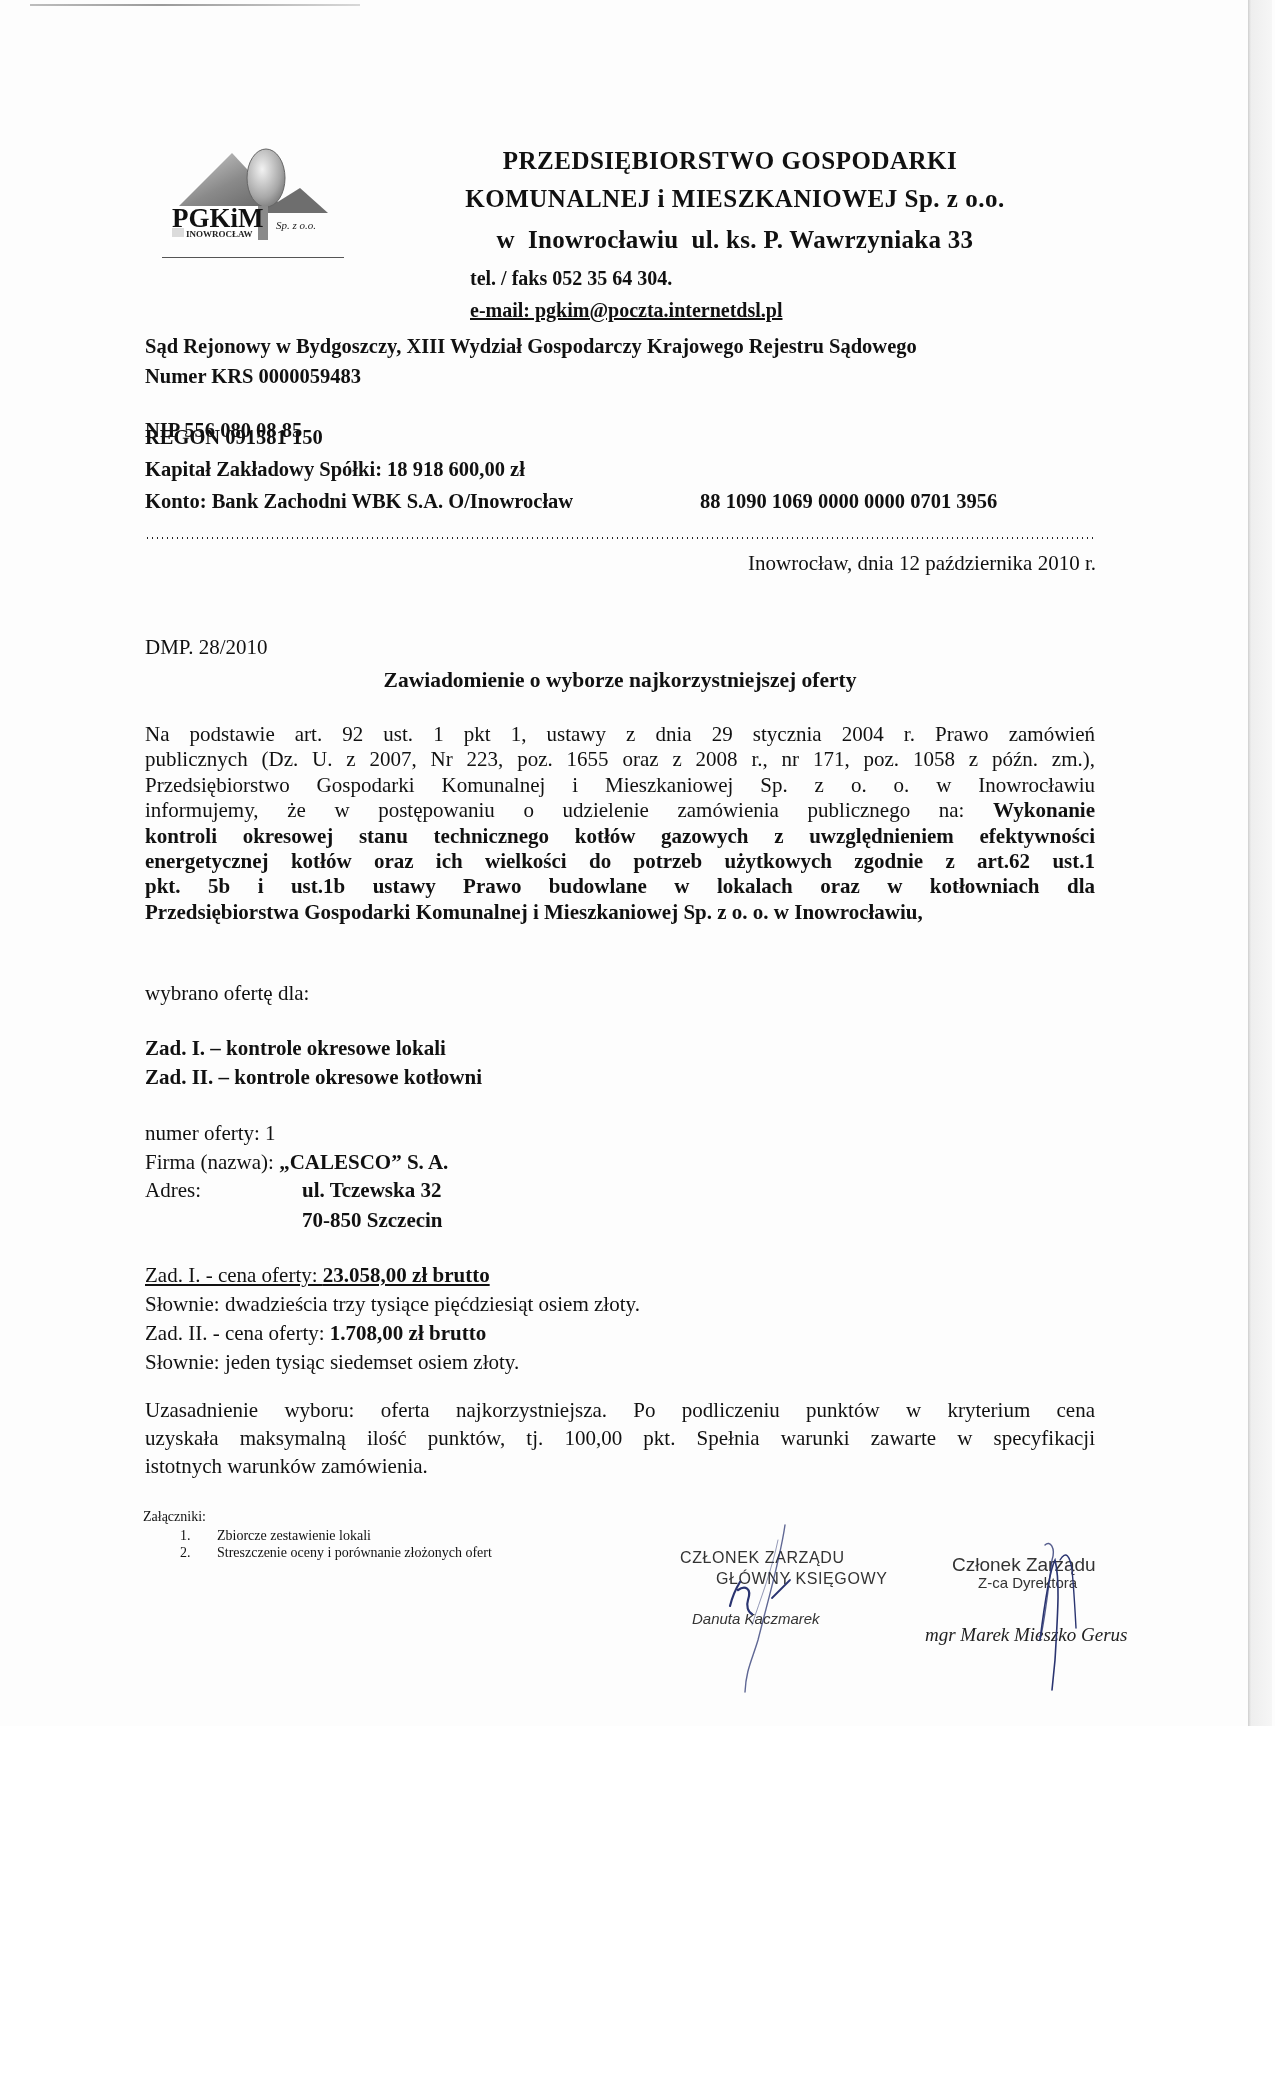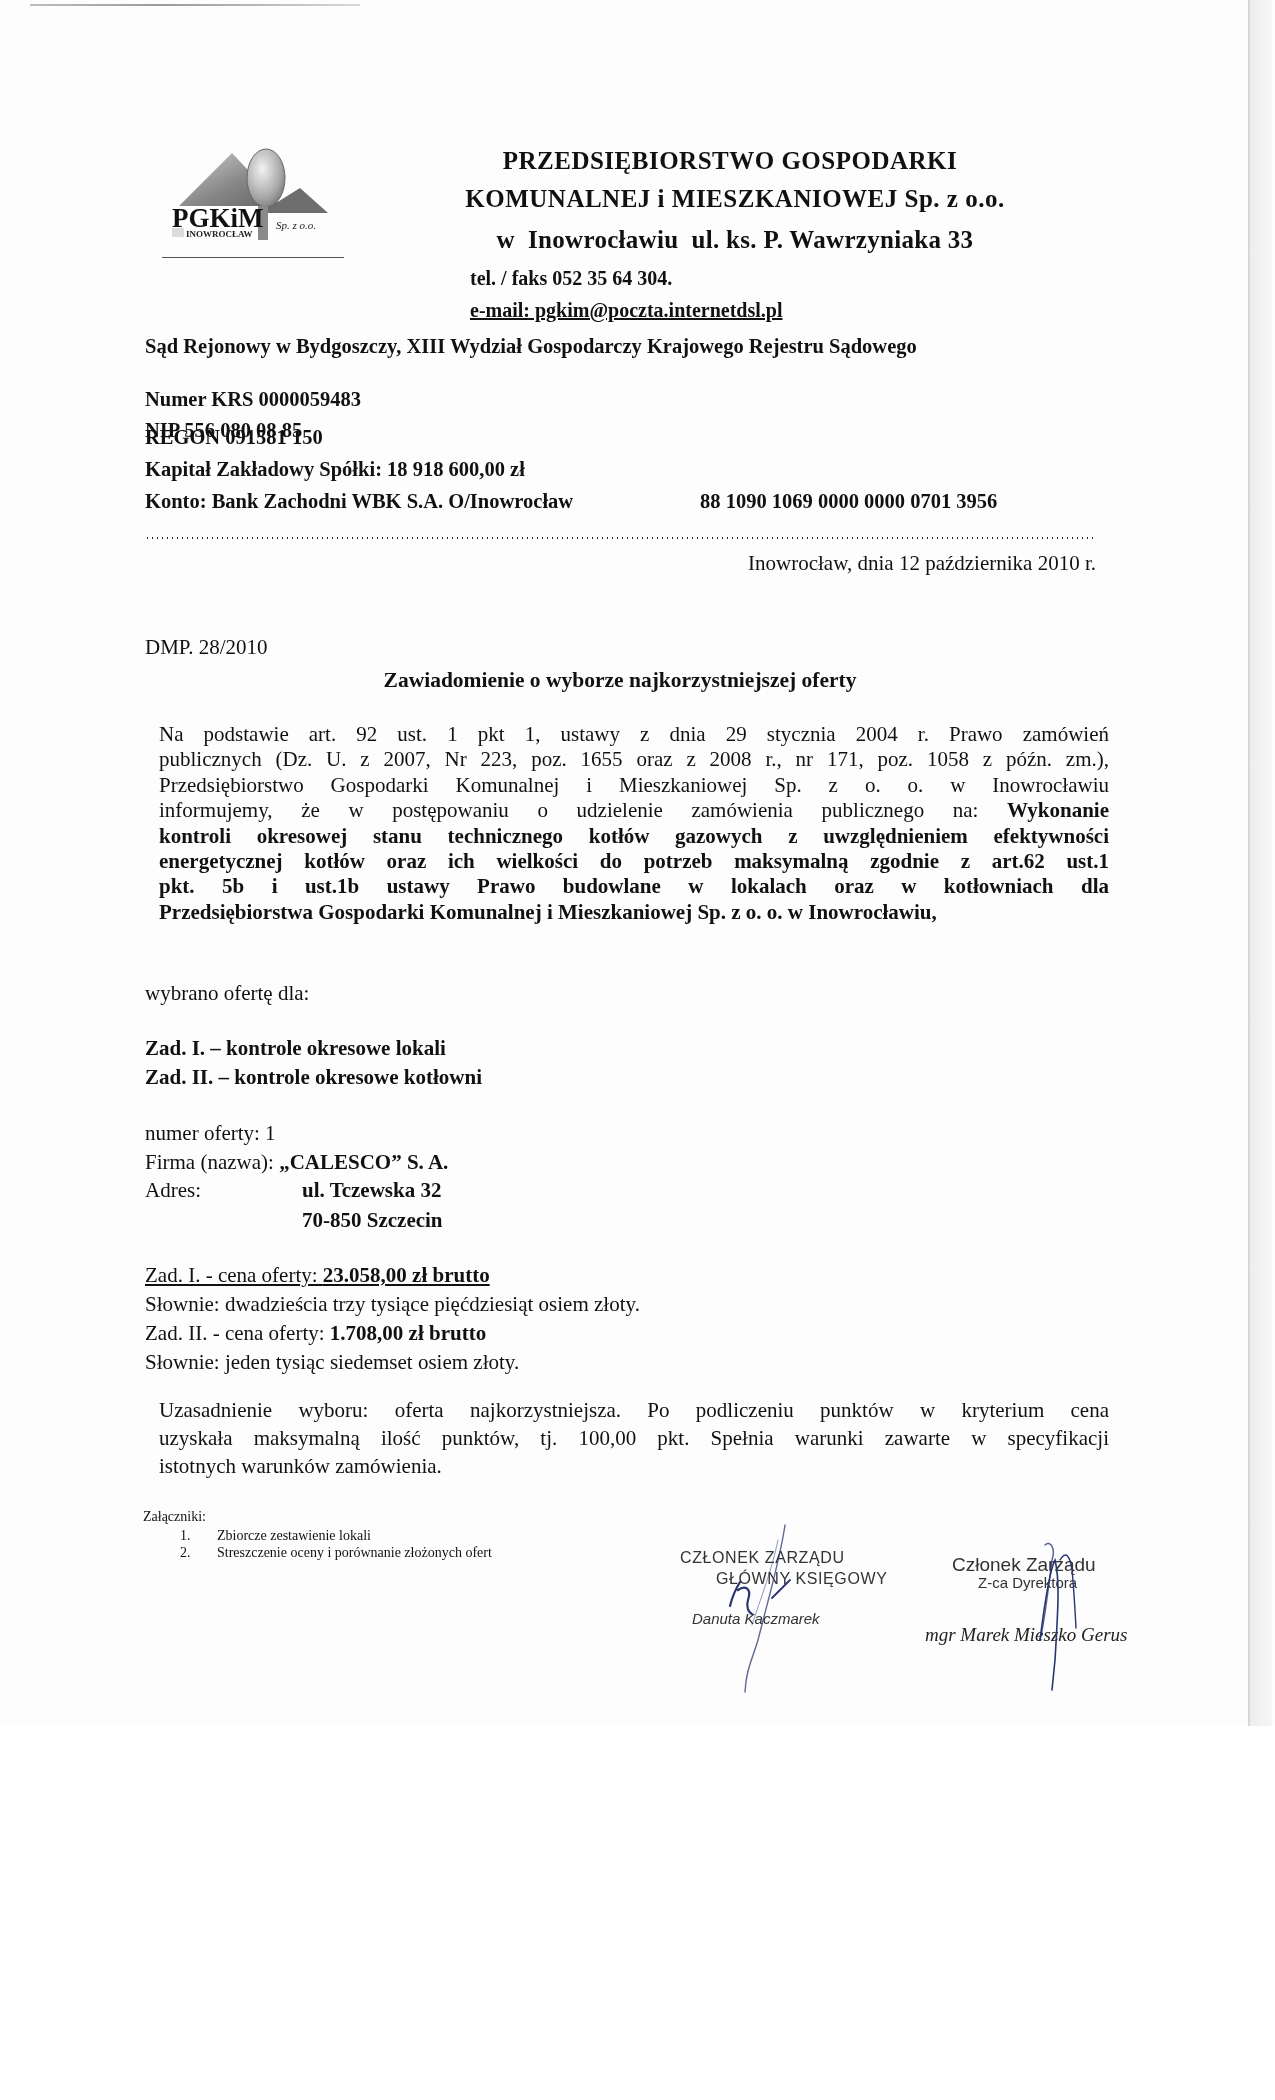--- a/index.html
+++ b/index.html
@@ -40,21 +40,21 @@
     position: absolute; left: 145px; top: 537px; width: 950px; height: 2px;
     background-image: radial-gradient(circle, #222 0.9px, transparent 1.1px);
     background-size: 5px 2px;
   }
   .date { left: 660px; top: 553px; width: 436px; text-align: right; font-size: 21px; }
   .dmp { left: 145px; top: 637px; font-size: 21px; }
   .title { left: 300px; top: 670px; width: 640px; text-align: center; font-size: 21.5px; font-weight: bold; }
 
   .para {
     position: absolute; left: 145px; top: 722px; width: 950px;
-    font-size: 21px; line-height: 25.4px; text-align: justify; margin-left: 14px;
+    font-size: 21px; line-height: 25.4px; text-align: justify;
   }
   .para .jl { display: block; text-align: justify; text-align-last: justify; height: 25.4px; white-space: nowrap; }
   .para .jl.last { text-align-last: left; }
 
   .body21 { font-size: 21px; left: 145px; }
   .col2 { left: 302px; }
 
   .annex { font-size: 14px; }
 
   .stamp { font-family: "Liberation Sans", "DejaVu Sans", sans-serif; color: #333; }
@@ -95,40 +95,40 @@
 </div>
 <div class="logo-rule"></div>
 
 <div class="abs hdr hdr1">PRZEDSIĘBIORSTWO GOSPODARKI</div>
 <div class="abs hdr hdr2">KOMUNALNEJ i MIESZKANIOWEJ Sp. z o.o.</div>
 <div class="abs hdr hdr3" style="white-space:pre;">w  Inowrocławiu  ul. ks. P. Wawrzyniaka 33</div>
 <div class="abs hdr hdr4">tel. / faks 052 35 64 304.</div>
 <div class="abs hdr hdr5">e-mail: pgkim@poczta.internetdsl.pl</div>
 
 <div class="abs reg" style="top:336px;">Sąd Rejonowy w Bydgoszczy, XIII Wydział Gospodarczy Krajowego Rejestru Sądowego</div>
-<div class="abs reg" style="top:366px;margin-top:23px;">Numer KRS 0000059483</div>
+<div class="abs reg" style="top:366px;">Numer KRS 0000059483</div>
 <div class="abs reg" style="top:396px;margin-top:24px;">NIP 556 080 08 85</div>
 <div class="abs reg" style="top:427px;">REGON 091581 150</div>
 <div class="abs reg" style="top:459px;">Kapitał Zakładowy Spółki: 18 918 600,00 zł</div>
 <div class="abs reg" style="top:491px;">Konto: Bank Zachodni WBK S.A. O/Inowrocław</div>
 <div class="abs reg" style="top:491px; left:700px;">88 1090 1069 0000 0000 0701 3956</div>
 
 <div class="dots"></div>
 
 <div class="abs date">Inowrocław, dnia 12 października 2010 r.</div>
 <div class="abs dmp">DMP. 28/2010</div>
 <div class="abs title">Zawiadomienie o wyborze najkorzystniejszej oferty</div>
 
 <div class="para">
   <span class="jl">Na podstawie art. 92 ust. 1 pkt 1, ustawy z dnia 29 stycznia 2004 r. Prawo zamówień</span>
   <span class="jl">publicznych (Dz. U. z 2007, Nr 223, poz. 1655 oraz z 2008 r., nr 171, poz. 1058 z późn. zm.),</span>
   <span class="jl">Przedsiębiorstwo Gospodarki Komunalnej i Mieszkaniowej Sp. z o. o. w Inowrocławiu</span>
   <span class="jl"><span>informujemy, że w postępowaniu o udzielenie zamówienia publicznego na: </span><b>Wykonanie</b></span>
   <span class="jl b">kontroli okresowej stanu technicznego kotłów gazowych z uwzględnieniem efektywności</span>
-  <span class="jl b">energetycznej kotłów oraz ich wielkości do potrzeb maksymalną zgodnie z art.62 ust.1</span>
+  <span class="jl b">energetycznej kotłów oraz ich wielkości do potrzeb użytkowych zgodnie z art.62 ust.1</span>
   <span class="jl b">pkt. 5b i ust.1b ustawy Prawo budowlane w lokalach oraz w kotłowniach dla</span>
   <span class="jl b last">Przedsiębiorstwa Gospodarki Komunalnej i Mieszkaniowej Sp. z o. o. w Inowrocławiu,</span>
 </div>
 
 <div class="abs body21" style="top:983px;">wybrano ofertę dla:</div>
 <div class="abs body21 b" style="top:1038px;">Zad. I. – kontrole okresowe lokali</div>
 <div class="abs body21 b" style="top:1067px;">Zad. II. – kontrole okresowe kotłowni</div>
 
 <div class="abs body21" style="top:1123px;">numer oferty: 1</div>
 <div class="abs body21" style="top:1152px;"><span style="white-space:pre;">Firma (nazwa): </span><b>„CALESCO” S. A.</b></div>

